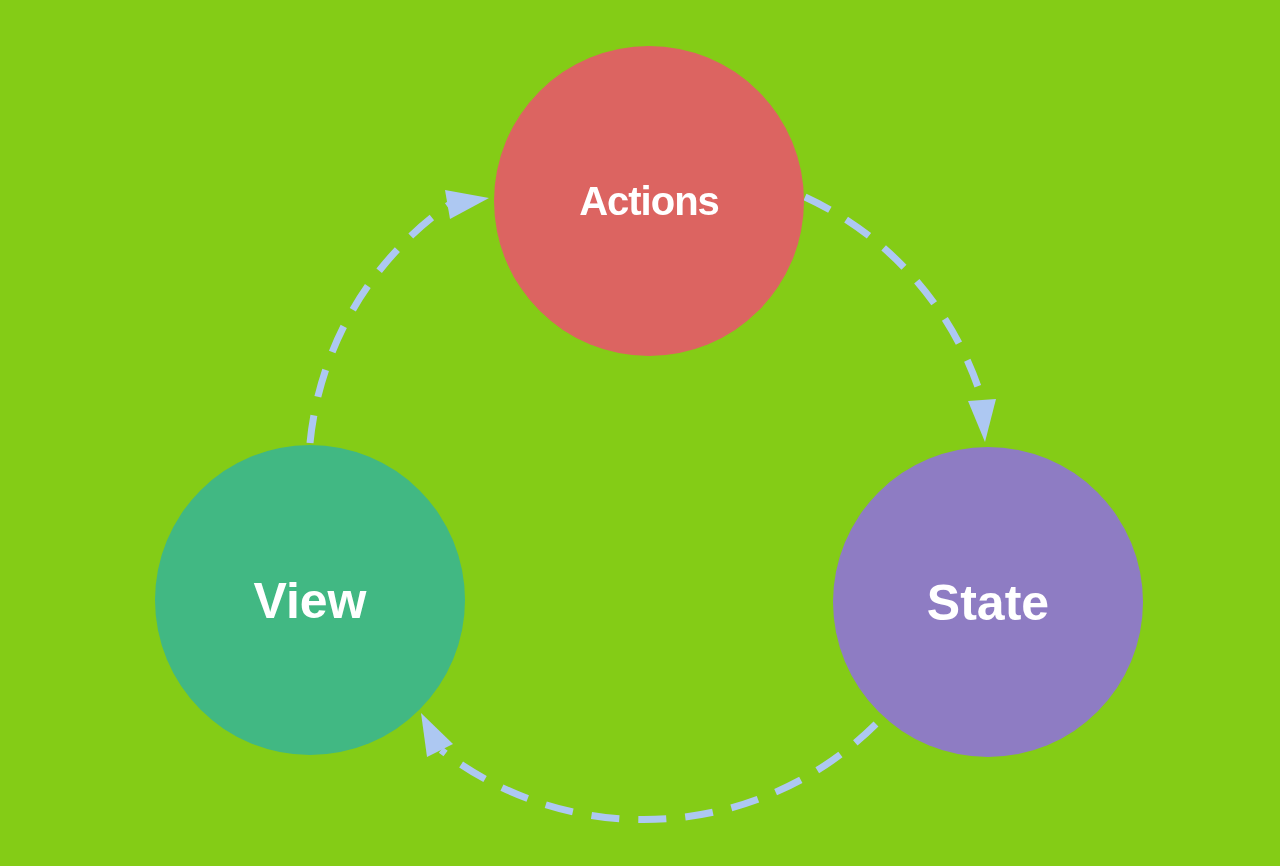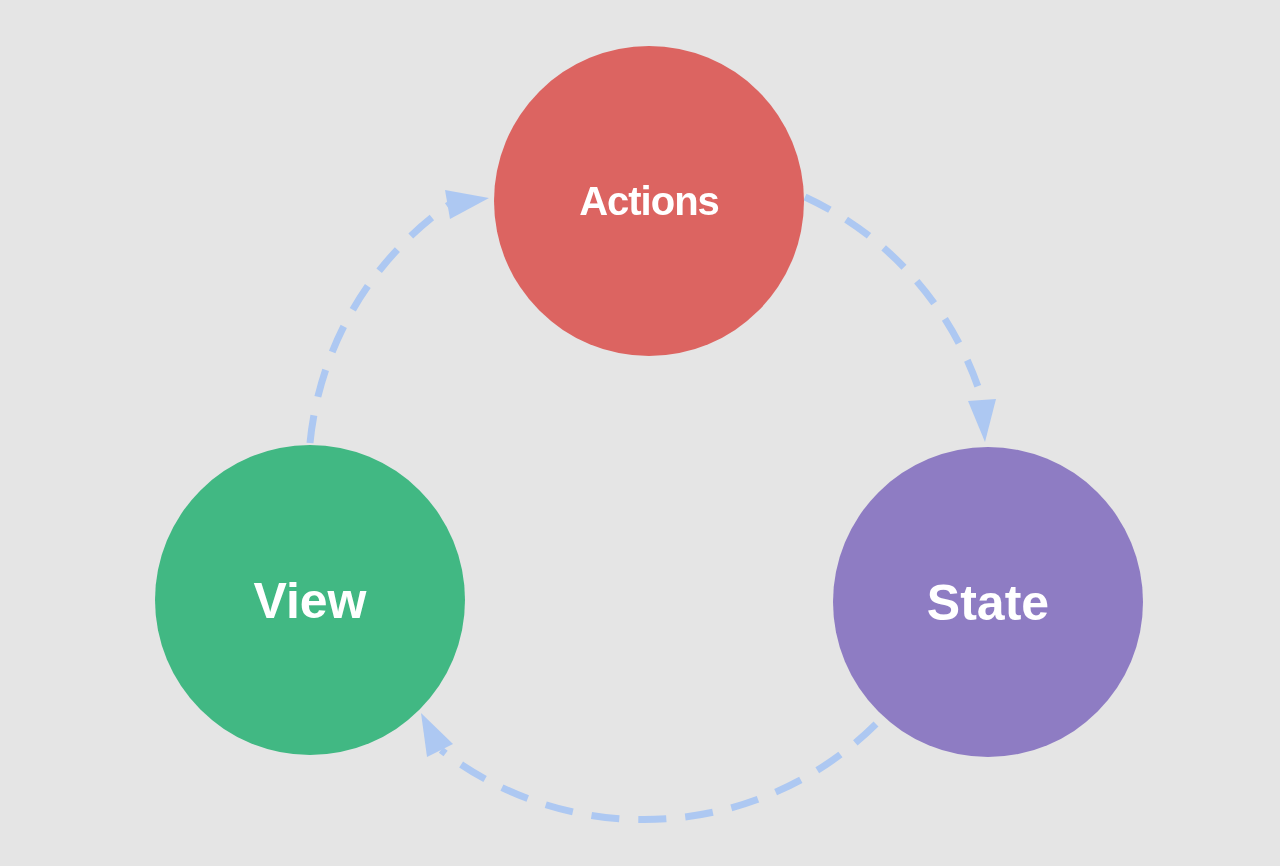--- a/index.html
+++ b/index.html
@@ -5,21 +5,21 @@
   html, body {
     margin: 0;
     padding: 0;
     background: #ffffff;
   }
   .stage {
     width: 1280px;
     height: 866px;
     position: relative;
     overflow: hidden;
-    background: #e5e5e5;
+    background: #84cc16;
   }
   svg { display: block; }
   .node-label {
     font-family: "Liberation Sans", "DejaVu Sans", sans-serif;
     font-weight: bold;
     fill: #ffffff;
     text-anchor: middle;
   }
   .edge-line {
     fill: none;

